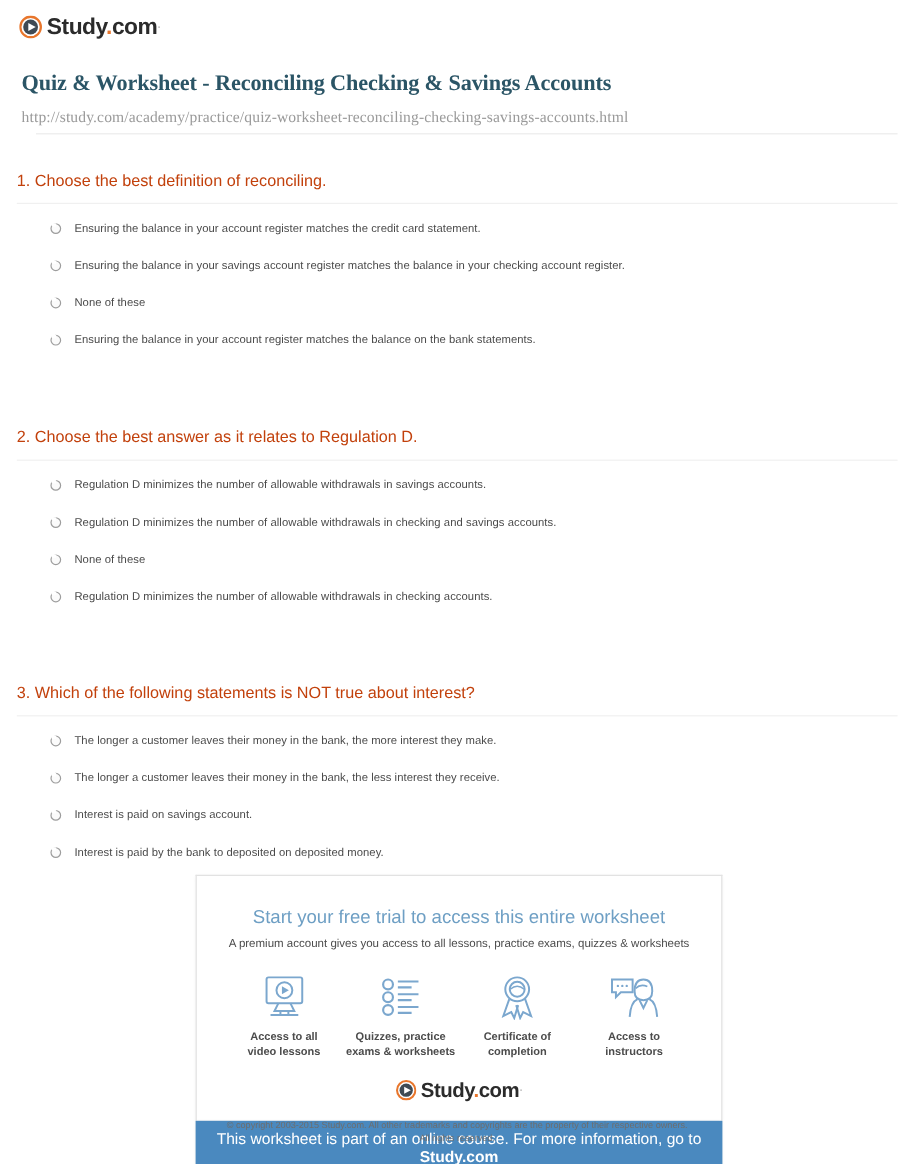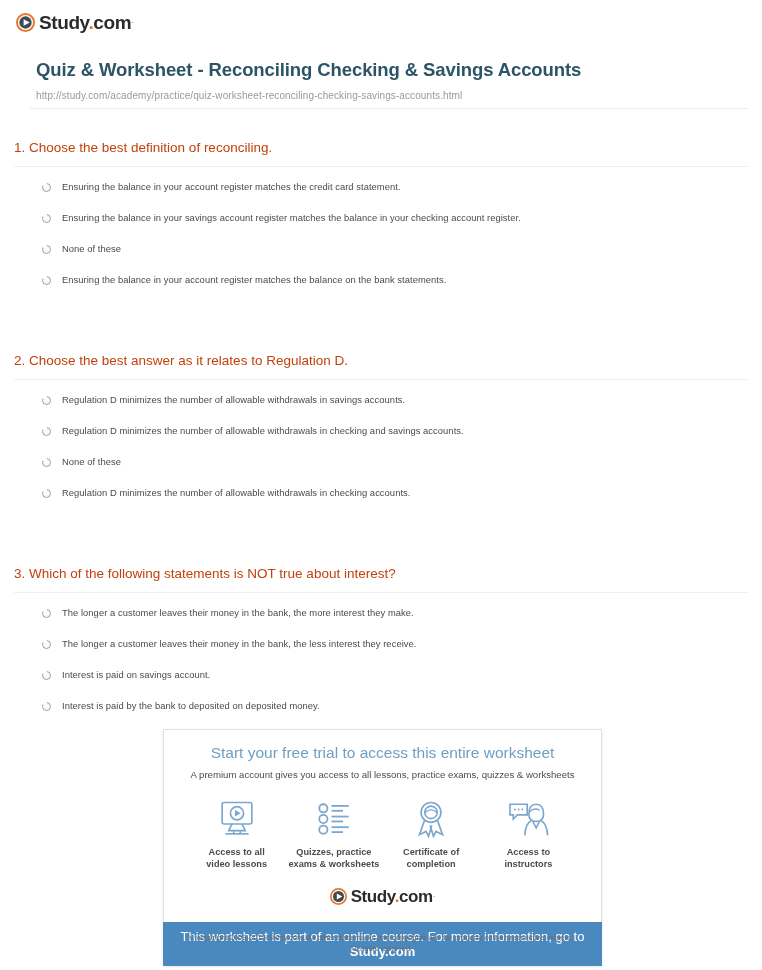--- a/index.html
+++ b/index.html
@@ -50,33 +50,34 @@
   .logo-text .dot-com { color: #2b2b2b; }
   .logo-text .dot { color: #e8762c; }
   .logo-tm {
     font-size: 9px;
     color: #8a8a8a;
     vertical-align: top;
     font-weight: normal;
   }
 
   .title-block {
-    margin: 24px 14px 0 20px;
+    margin: 24px 14px 0 2px;
+    font-family: Liberation Serif, serif;
   }
   .page-title {
     font-size: 18.5px;
     font-weight: bold;
     color: #2b5566;
     line-height: 1.33;
     margin: 0;
     letter-spacing: -0.1px;
   }
   .page-url {
     margin-top: 7px;
-    font-size: 10px;
+    font-size: 13px;
     color: #9a9a9a;
     letter-spacing: 0.1px;
     line-height: 1.2;
   }
   .header-rule {
     margin: 6px 14px 0 14px;
     border-top: 1px solid #ececec;
     height: 0;
   }
 
@@ -147,21 +148,21 @@
     position: absolute;
     left: 163px;
     top: 729px;
     width: 439px;
   }
   .promo-card {
     background: #ffffff;
     border: 1px solid #e2e2e2;
     border-bottom: none;
     box-shadow: 0 1px 3px rgba(0,0,0,0.10);
-    padding: 14px 10px 10px 10px;
+    padding: 26px 10px 10px 10px;
     box-sizing: border-box;
     text-align: center;
   }
   .promo-title {
     font-size: 15.5px;
     color: #6e9fc4;
     font-weight: normal;
     line-height: 1.2;
     margin-bottom: 6px;
   }

